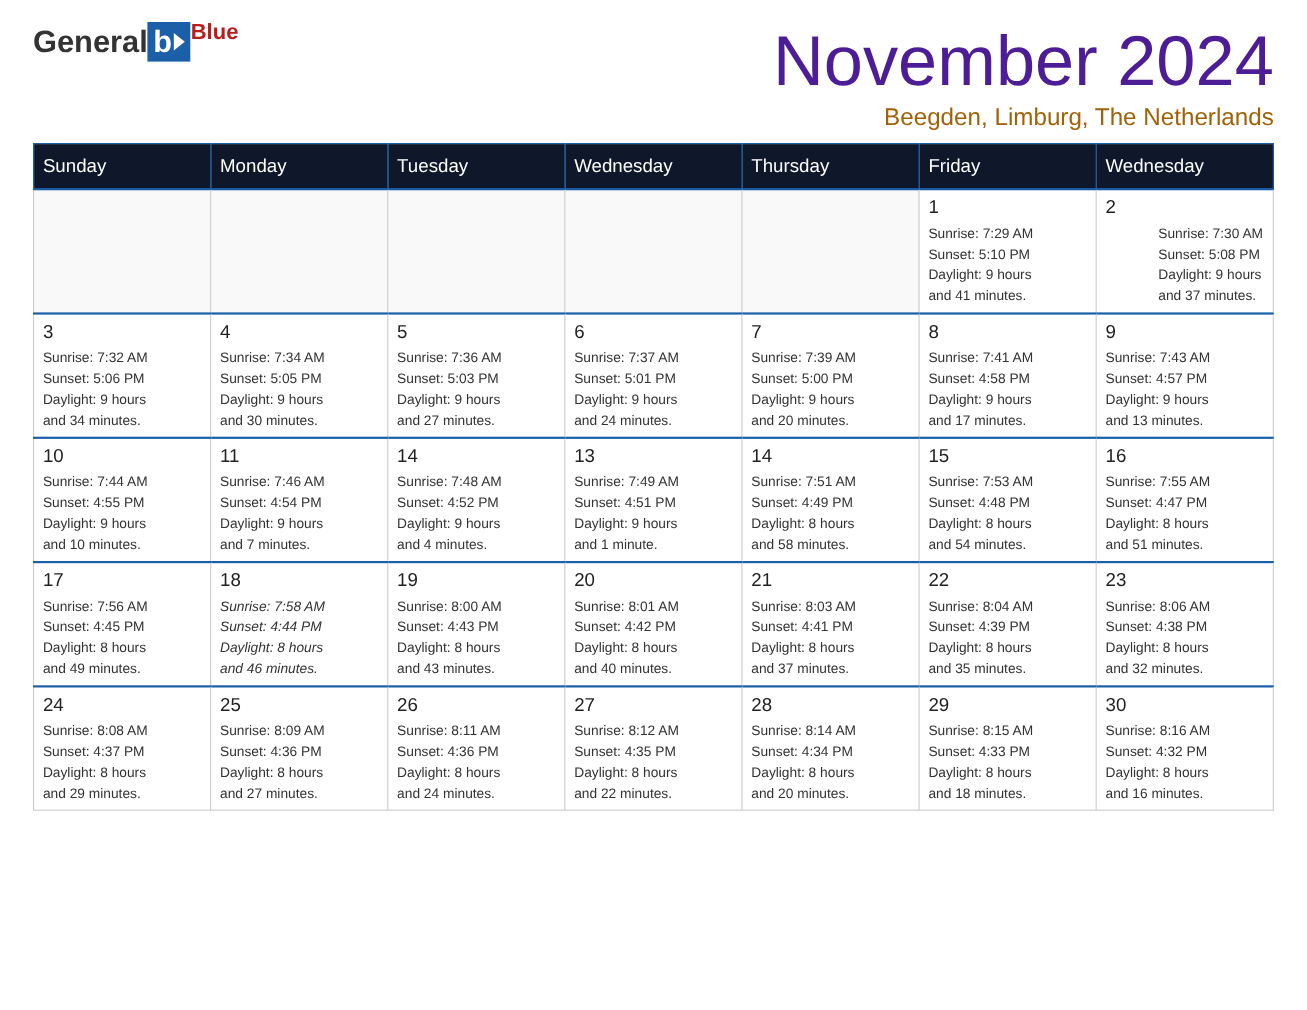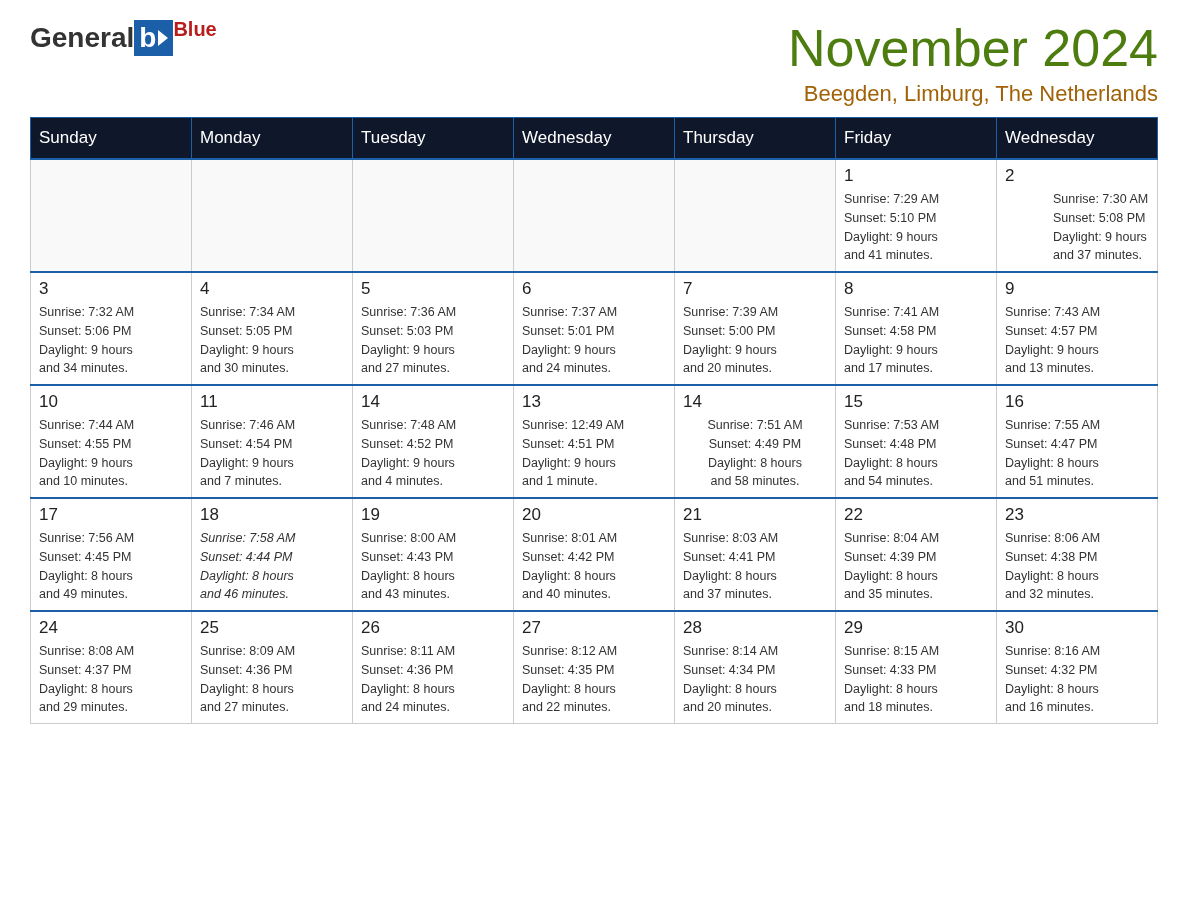--- a/index.html
+++ b/index.html
@@ -51,23 +51,23 @@
     .logo-blue-text {
       color: #b91c1c;
       font-size: 20px;
       font-weight: bold;
       margin-top: -2px;
     }
     .title-area {
       text-align: right;
     }
     .month-title {
-      font-size: 52px;
+      font-size: 64px;
       font-weight: normal;
-      color: #4d7c0f;
+      color: #4c1d95;
       line-height: 1.1;
     }
     .location-title {
       font-size: 22px;
       color: #a16207;
       margin-top: 4px;
     }
     .calendar-table {
       width: 100%;
       border-collapse: collapse;
@@ -231,28 +231,28 @@
         </td>
         <td>
           <span class="day-number">14</span>
           <div class="day-info" style="white-space: pre-line;">Sunrise: 7:48 AM
 Sunset: 4:52 PM
 Daylight: 9 hours
 and 4 minutes.</div>
         </td>
         <td>
           <span class="day-number">13</span>
-          <div class="day-info" style="white-space: pre-line;">Sunrise: 12:49 AM
+          <div class="day-info" style="white-space: pre-line;">Sunrise: 7:49 AM
 Sunset: 4:51 PM
 Daylight: 9 hours
 and 1 minute.</div>
         </td>
         <td>
           <span class="day-number">14</span>
-          <div class="day-info" style="white-space: pre-line; text-align: center;">Sunrise: 7:51 AM
+          <div class="day-info" style="white-space: pre-line;">Sunrise: 7:51 AM
 Sunset: 4:49 PM
 Daylight: 8 hours
 and 58 minutes.</div>
         </td>
         <td>
           <span class="day-number">15</span>
           <div class="day-info" style="white-space: pre-line;">Sunrise: 7:53 AM
 Sunset: 4:48 PM
 Daylight: 8 hours
 and 54 minutes.</div>

